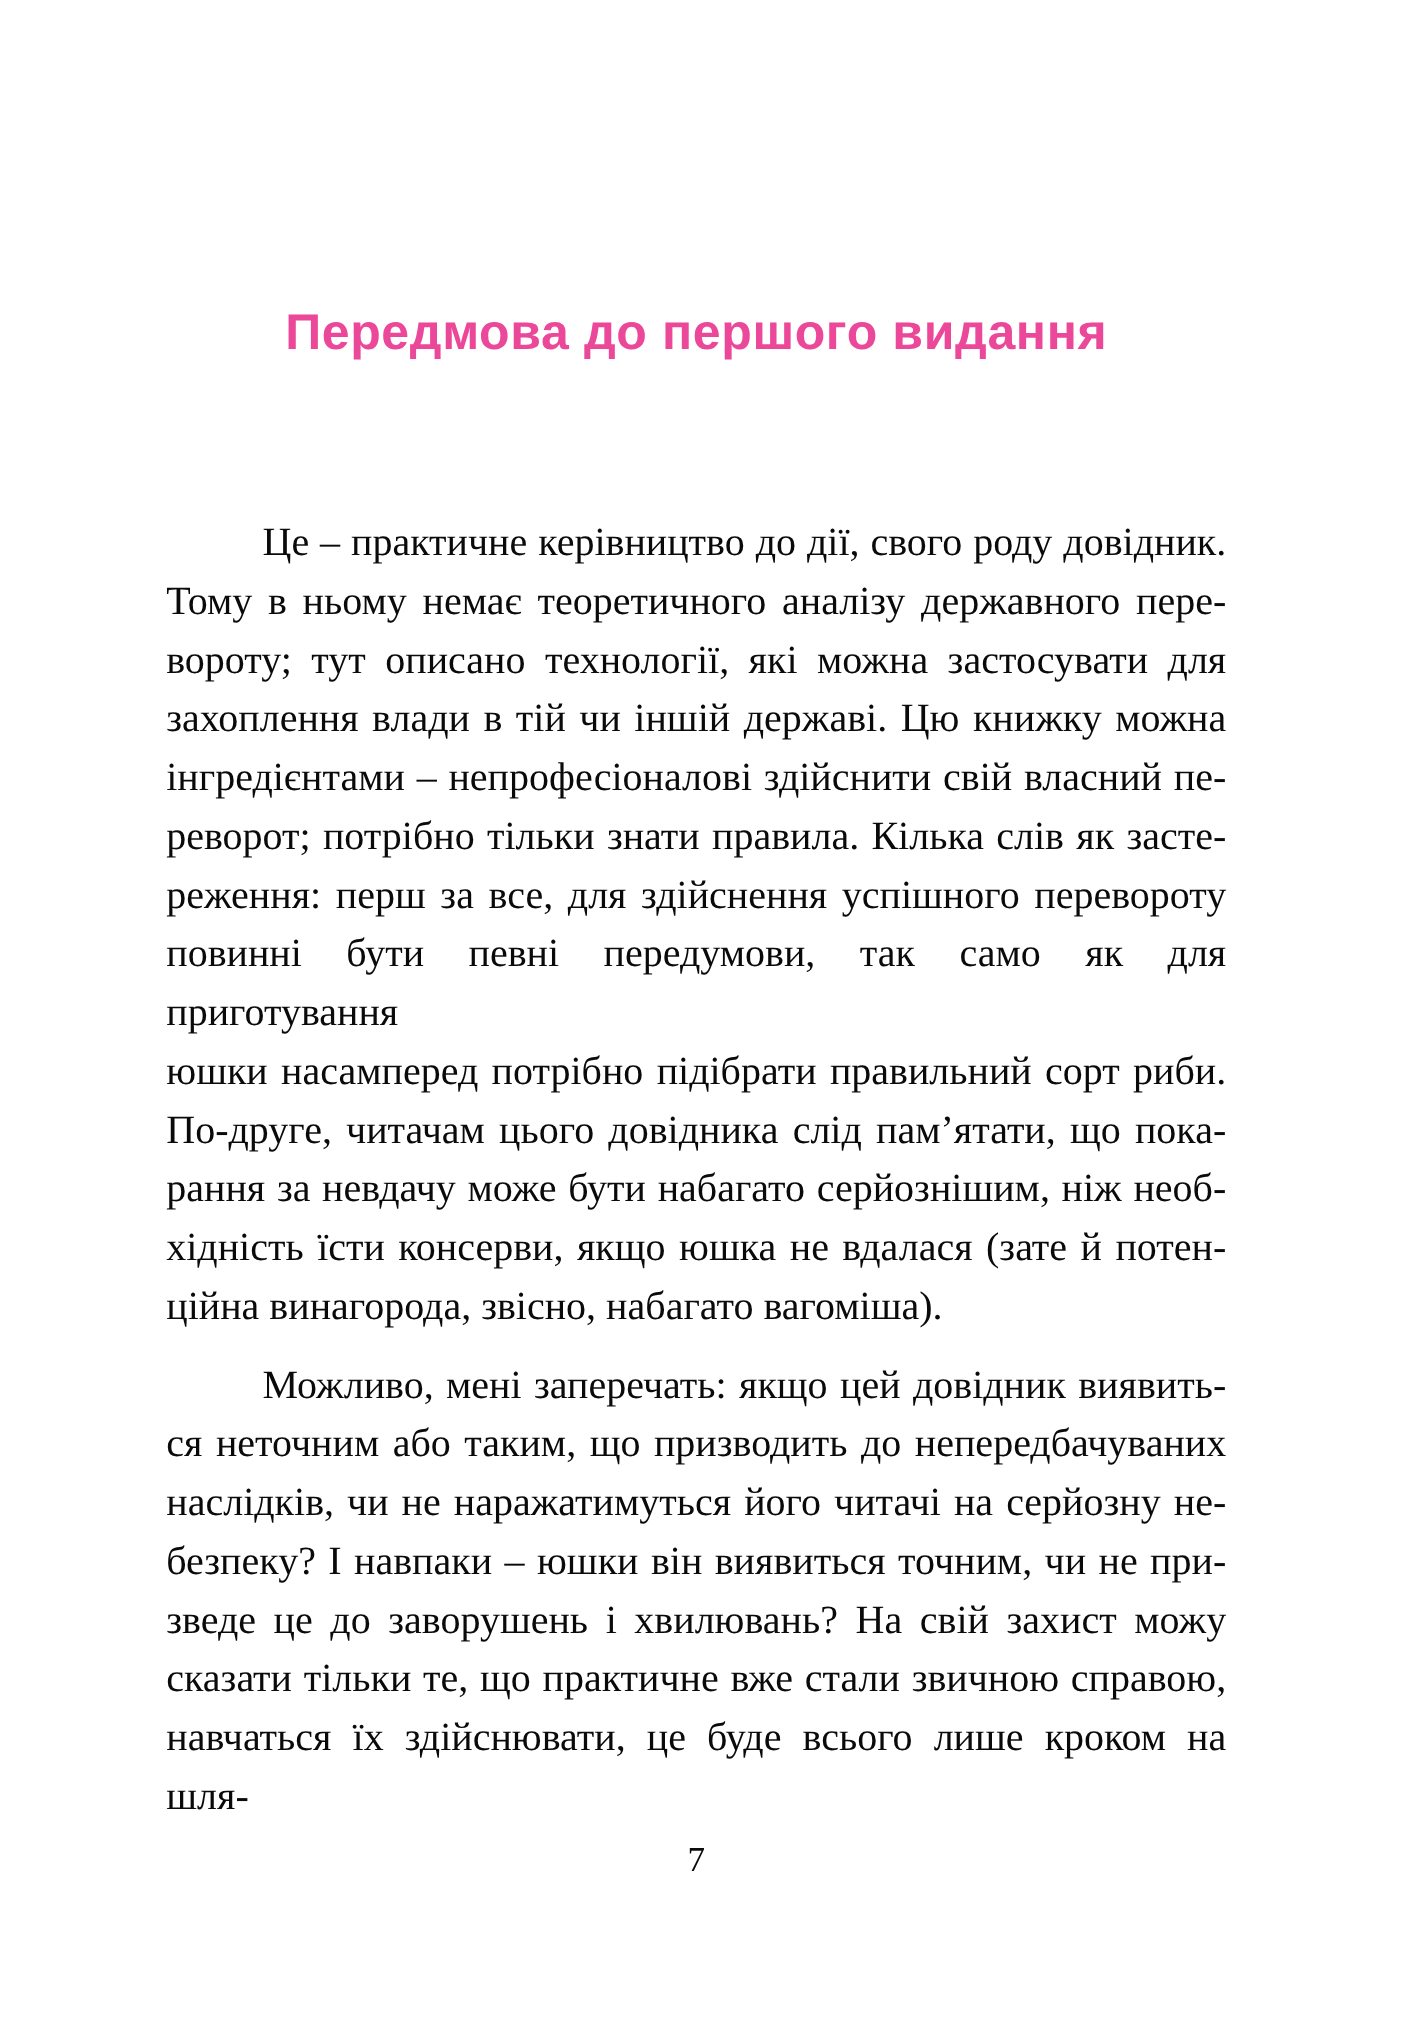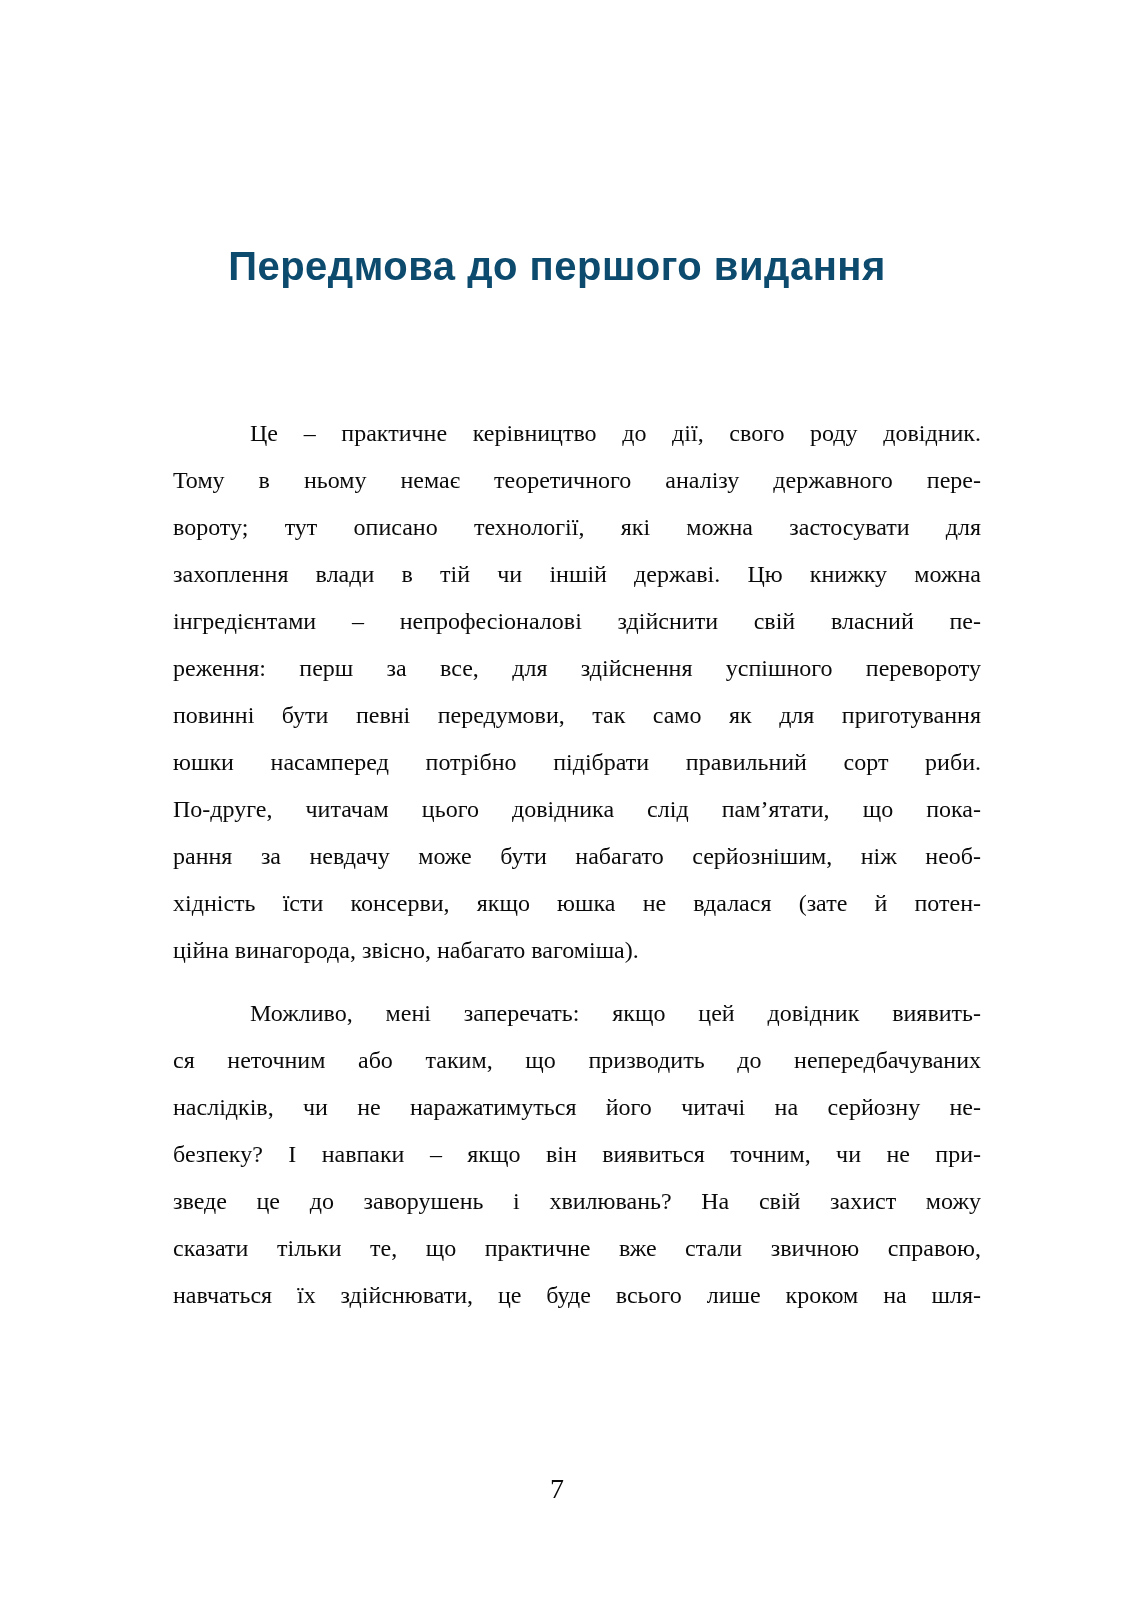--- a/index.html
+++ b/index.html
@@ -24,28 +24,27 @@
     height: 100%;
   }
   .title {
     margin: 0;
     padding-top: 244px;
     text-align: center;
     font-family: "Liberation Sans", sans-serif;
     font-weight: bold;
     font-size: 40px;
     line-height: 44px;
-    color: #0c4a6e;
+    color: #ec4899;
     letter-spacing: 0.5px;
   }
   .body-text {
     margin-top: 122px;
-    font-size: 24px;
+    font-size: 32px;
     line-height: 47px;
-    margin-left: 40px;
   }
   .para {
     margin: 0;
     padding: 0;
   }
   .para + .para {
     margin-top: 16px;
   }
   .line {
     display: block;
@@ -78,33 +77,34 @@
 <div class="page">
   <h1 class="title">Передмова до першого видання</h1>
 
   <div class="body-text">
       <p class="para">
         <span class="line first">Це – практичне керівництво до дії, свого роду довідник.</span>
         <span class="line">Тому в ньому немає теоретичного аналізу державного пере-</span>
         <span class="line">вороту; тут описано технології, які можна застосувати для</span>
         <span class="line">захоплення влади в тій чи іншій державі. Цю книжку можна</span>
         <span class="line">інгредієнтами – непрофесіоналові здійснити свій власний пе-</span>
+        <span class="line">реворот; потрібно тільки знати правила. Кілька слів як засте-</span>
         <span class="line">реження: перш за все, для здійснення успішного перевороту</span>
         <span class="line">повинні бути певні передумови, так само як для приготування</span>
         <span class="line">юшки насамперед потрібно підібрати правильний сорт риби.</span>
         <span class="line">По-друге, читачам цього довідника слід пам’ятати, що пока-</span>
         <span class="line">рання за невдачу може бути набагато серйознішим, ніж необ-</span>
         <span class="line">хідність їсти консерви, якщо юшка не вдалася (зате й потен-</span>
         <span class="line last-left">ційна винагорода, звісно, набагато вагоміша).</span>
       </p>
       <p class="para">
         <span class="line first">Можливо, мені заперечать: якщо цей довідник виявить-</span>
         <span class="line">ся неточним або таким, що призводить до непередбачуваних</span>
         <span class="line">наслідків, чи не наражатимуться його читачі на серйозну не-</span>
-        <span class="line">безпеку? І навпаки – якщо він виявиться точним, чи не при-</span>
+        <span class="line">безпеку? І навпаки – юшки він виявиться точним, чи не при-</span>
         <span class="line">зведе це до заворушень і хвилювань? На свій захист можу</span>
         <span class="line">сказати тільки те, що практичне вже стали звичною справою,</span>
         <span class="line">навчаться їх здійснювати, це буде всього лише кроком на шля-</span>
       </p>
     </div>
 
   <div class="page-number">7</div>
 </div>
 
 </body></html>

